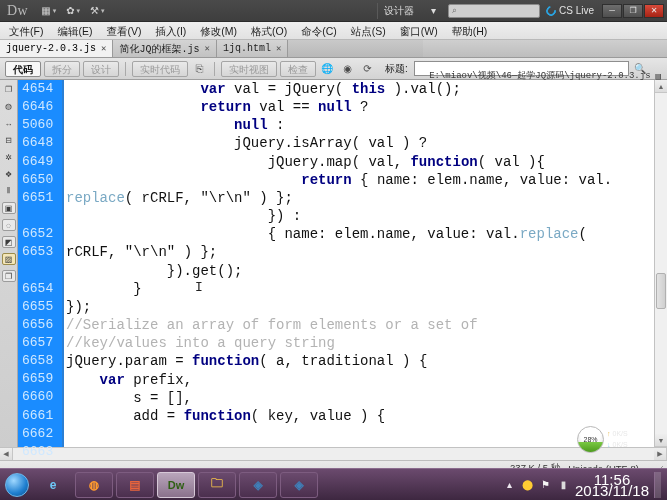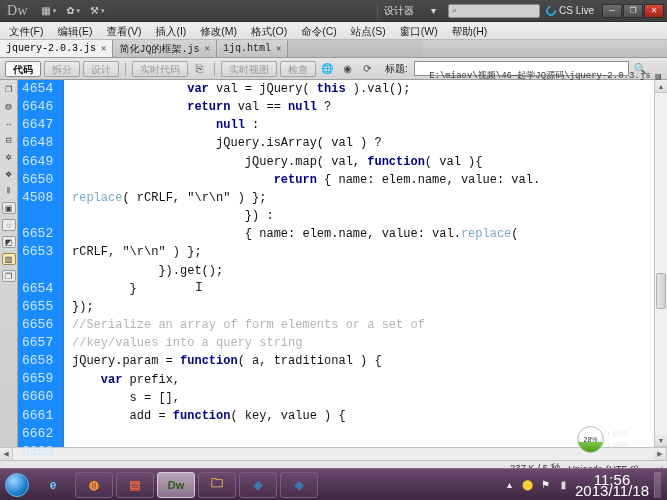--- a/index.html
+++ b/index.html
@@ -125,23 +125,23 @@
     font-family: "Liberation Mono", monospace; font-size: 13px;
     text-align: left; padding-left: 4px; flex-shrink: 0;
   }
   .gutter div { height: 18.15px; line-height: 18.15px; }
 
   .codearea {
     flex: 1; position: relative; overflow: hidden; background: #fff;
     border-left: 2px solid #2b7fd4;
   }
   .code {
-    font-family: "Liberation Mono", monospace; font-size: 12px;
+    font-family: "Liberation Mono", monospace; font-size: 14px;
     line-height: 18.15px; white-space: pre; color: #111;
-    padding-left: 8px;
+    padding-left: 2px;
   }
   .kw { color: #000080; font-weight: bold; }
   .cm { color: #b3b3b3; }
   .fn { color: #7aa9c4; }
   .caret-mouse {
     position: absolute; left: 131px; top: 200px; font-family: "Liberation Mono", monospace;
     font-size: 13px; color: #222;
   }
 
   .vscroll {
@@ -344,25 +344,25 @@
       <div class="ct-icon boxed">▣</div>
       <div class="ct-icon boxed">◌</div>
       <div class="ct-icon boxed">◩</div>
       <div class="ct-icon boxed sel">▨</div>
       <div class="ct-icon boxed">❐</div>
     </div>
 
     <div class="gutter" id="gutter">
         <div>4654</div>
         <div>6646</div>
-        <div>6647</div>
+        <div>5060</div>
         <div>6648</div>
         <div>6649</div>
         <div>6650</div>
-        <div>4508</div>
+        <div>6651</div>
         <div>&nbsp;</div>
         <div>6652</div>
         <div>6653</div>
         <div>&nbsp;</div>
         <div>6654</div>
         <div>6655</div>
         <div>6656</div>
         <div>6657</div>
         <div>6658</div>
         <div>6659</div>

